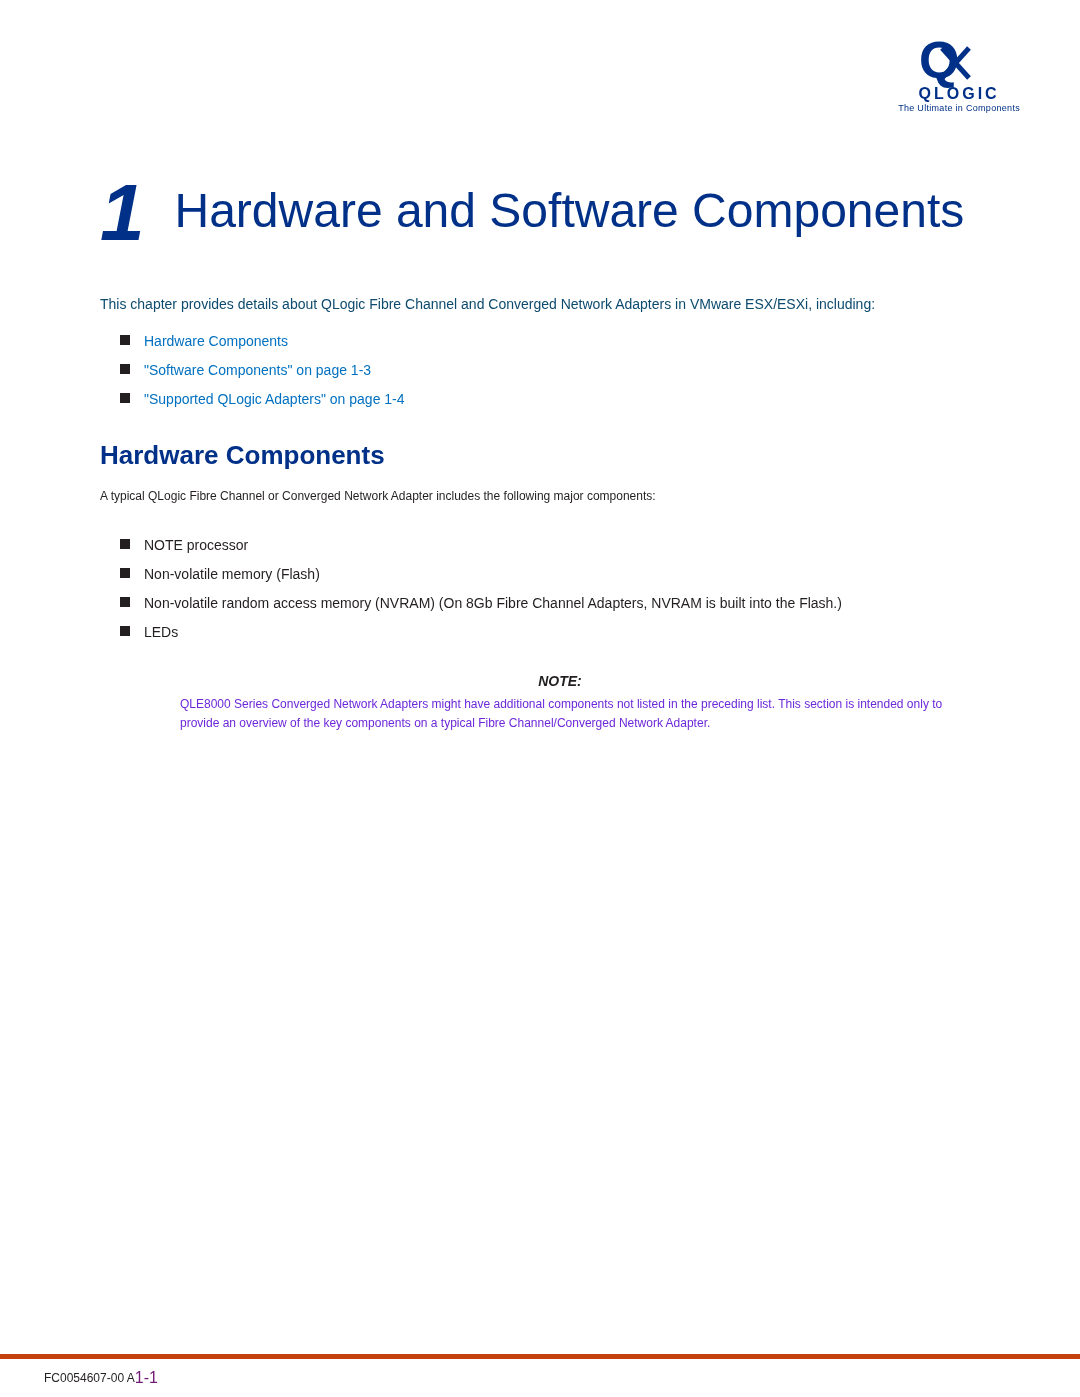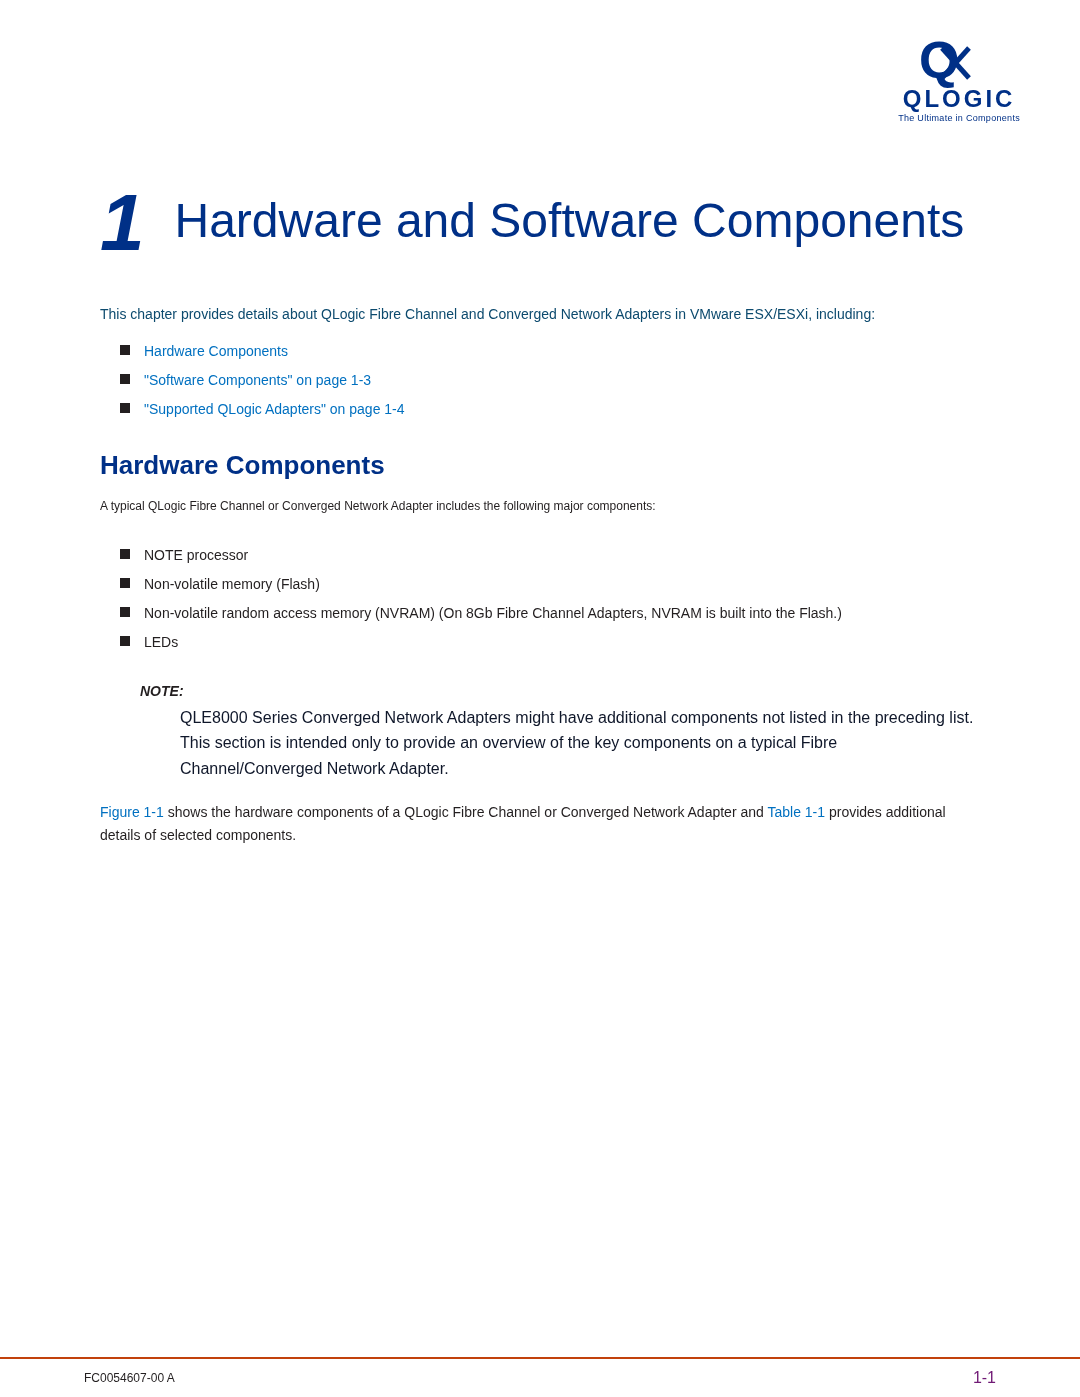--- a/index.html
+++ b/index.html
@@ -121,47 +121,47 @@
     .note-box {
       margin: 20px 0 20px 40px;
     }
 
     .note-label {
       font-size: 14px;
       font-weight: bold;
       font-style: italic;
       color: #231f20;
       margin-bottom: 6px;
+      text-align: center;
     }
 
     .note-text {
-      font-size: 16px;
-      color: #0f172a;
+      font-size: 12px;
+      color: #6d28d9;
       line-height: 1.6;
       padding-left: 40px;
     }
 
     
     .reference-text {
       font-size: 14px;
       color: #231f20;
       line-height: 1.6;
       margin-top: 20px;
     }
 
     
     .footer {
       position: absolute;
       bottom: 0;
       left: 0;
       right: 0;
-      border-top: 2px solid #c2410c;
-      padding: 10px 84px;
-      display: flex;
-      justify-content: space-between;
+      border-top: 5px solid #c2410c;
+      padding: 10px 44px;
+      display: flex;
       align-items: center;
     }
 
     .footer-left {
       font-size: 12px;
       color: #231f20;
     }
 
     .footer-right {
       font-size: 16px;
@@ -182,21 +182,21 @@
   <div class="header">
     <div class="qlogic-logo-svg">
       <svg width="90" height="65" viewBox="0 0 90 65">
 
         <text x="5" y="48" font-size="52" font-weight="900" fill="#003087" font-family="Arial, sans-serif" letter-spacing="-2">Q</text>
 
         <line x1="28" y1="18" x2="55" y2="48" stroke="#003087" stroke-width="5"></line>
         <line x1="55" y1="18" x2="28" y2="48" stroke="#003087" stroke-width="5"></line>
       </svg>
       <div style="display:flex; flex-direction:column; align-items:center; margin-top:-10px;">
-        <span style="font-size:24px; font-weight:900; color:#003087; letter-spacing:3px;">QLOGIC</span>
+        <span style="font-size:16px; font-weight:900; color:#003087; letter-spacing:3px;">QLOGIC</span>
         <span style="font-size:9px; color:#003087; letter-spacing:0.3px;">The Ultimate in Components</span>
       </div>
     </div>
   </div>
 
   <div class="content">
 
     <div class="chapter-heading">
       <div class="chapter-number">1</div>
       <div class="chapter-title">Hardware and Software Components</div>
@@ -241,23 +241,20 @@
           <span class="bullet-square"></span>
           <span>LEDs</span>
         </li>
       </ul>
 
       <div class="note-box">
         <div class="note-label">NOTE:</div>
         <div class="note-text">QLE8000 Series Converged Network Adapters might have additional components not listed in the preceding list. This section is intended only to provide an overview of the key components on a typical Fibre Channel/Converged Network Adapter.</div>
       </div>
 
-      <p class="reference-text">
-        <a class="link-blue" href="#">Figure 1-1</a><span> shows the hardware components of a QLogic Fibre Channel or Converged Network Adapter and </span><a class="link-blue" href="#">Table 1-1</a><span> provides additional details of selected components.</span>
-      </p>
     </div>
 
   </div>
 
   <div class="footer">
     <span class="footer-left">FC0054607-00  A</span>
     <span class="footer-right">1-1</span>
   </div>
 
 </div>

